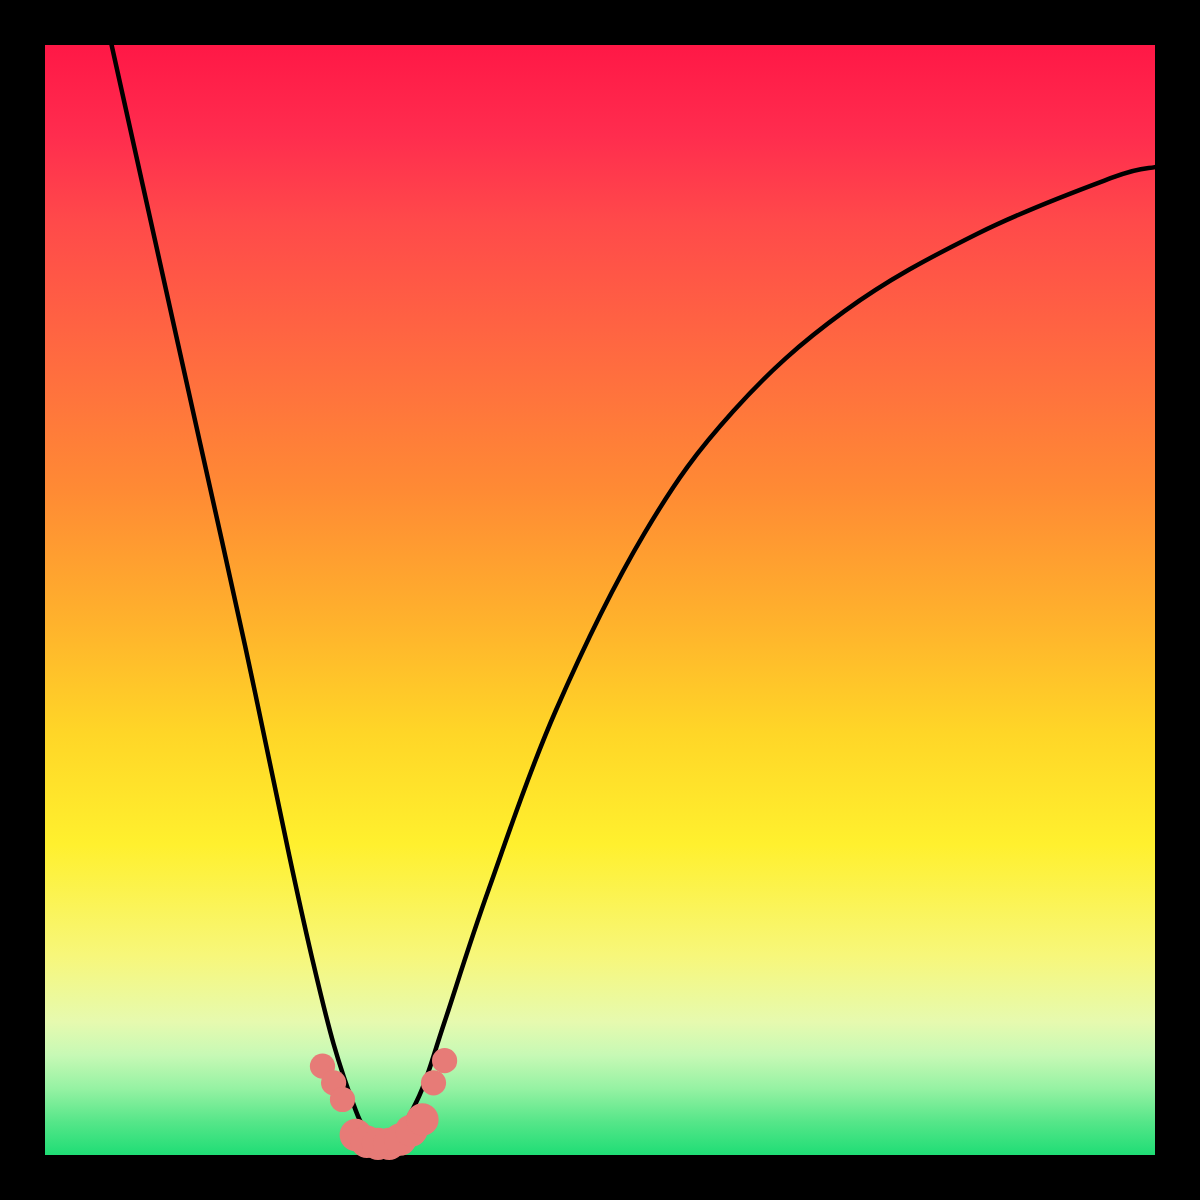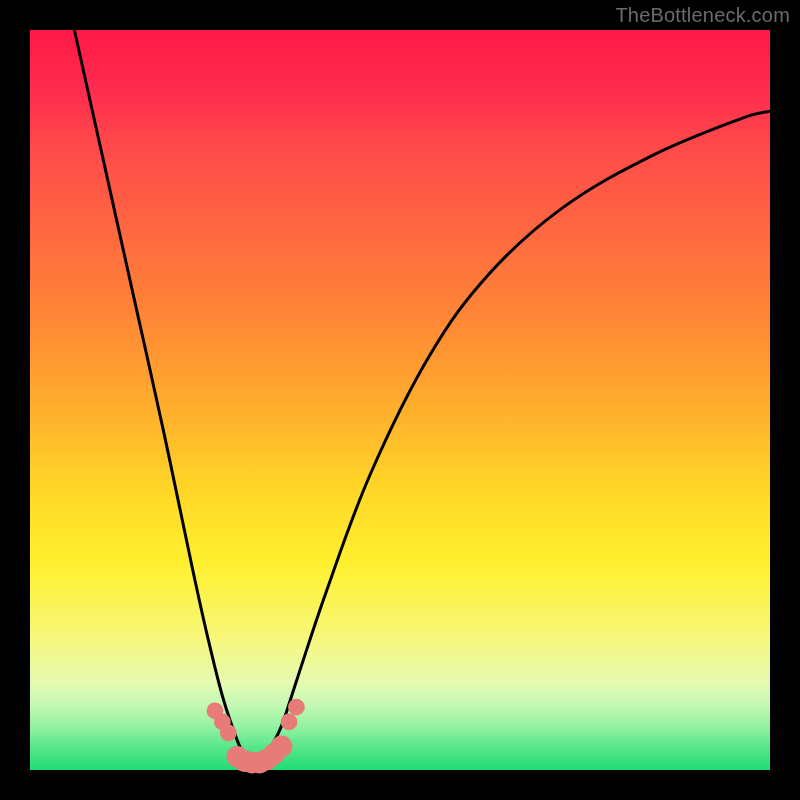--- a/index.html
+++ b/index.html
@@ -76,14 +76,13 @@
           <circle cx="222" cy="732.6" r="10.8" fill="#e77b77"></circle>
           <circle cx="229.4" cy="732.6" r="10.8" fill="#e77b77"></circle>
           <circle cx="236.8" cy="729.64" r="10.8" fill="#e77b77"></circle>
           <circle cx="244.20000000000002" cy="723.72" r="10.8" fill="#e77b77"></circle>
           <circle cx="251.60000000000002" cy="716.32" r="10.8" fill="#e77b77"></circle>
           <circle cx="259" cy="691.9" r="8.399999999999999" fill="#e77b77"></circle>
           <circle cx="266.4" cy="677.1" r="8.399999999999999" fill="#e77b77"></circle>
         </g>
     </svg>
   </div>
-  <div class="watermark">TheBottleneck.com</div>
 </div>
 
 </body></html>

